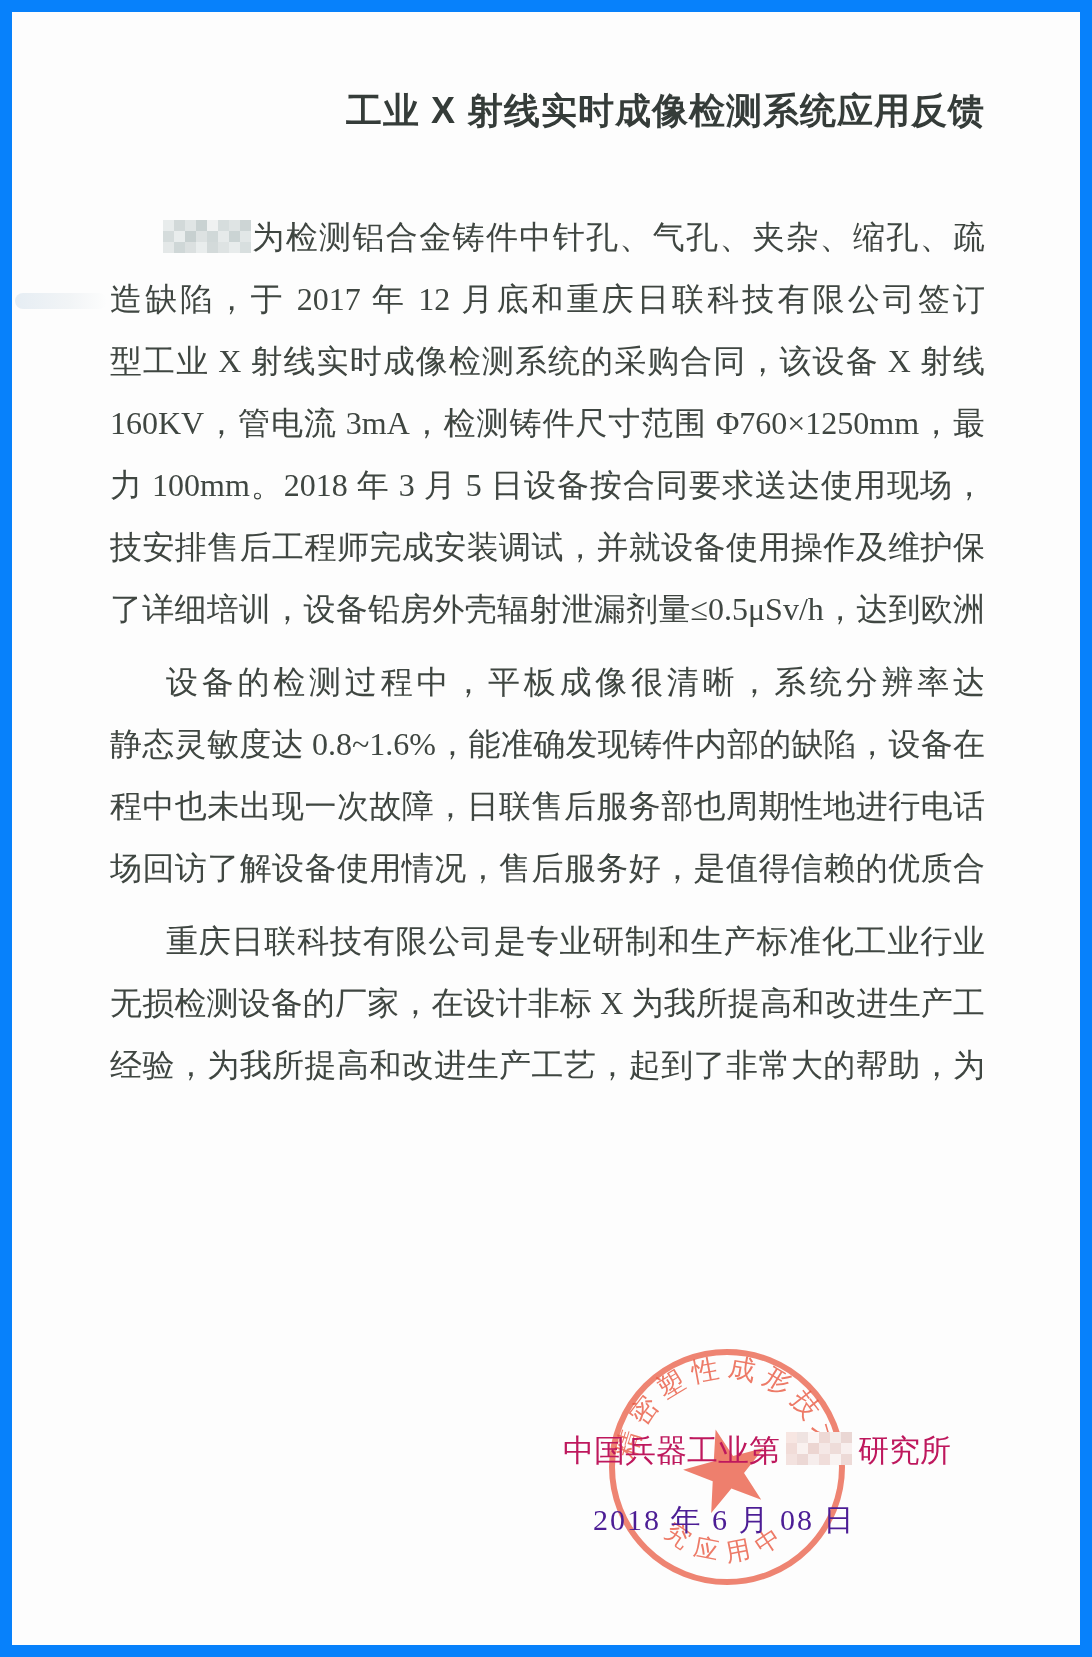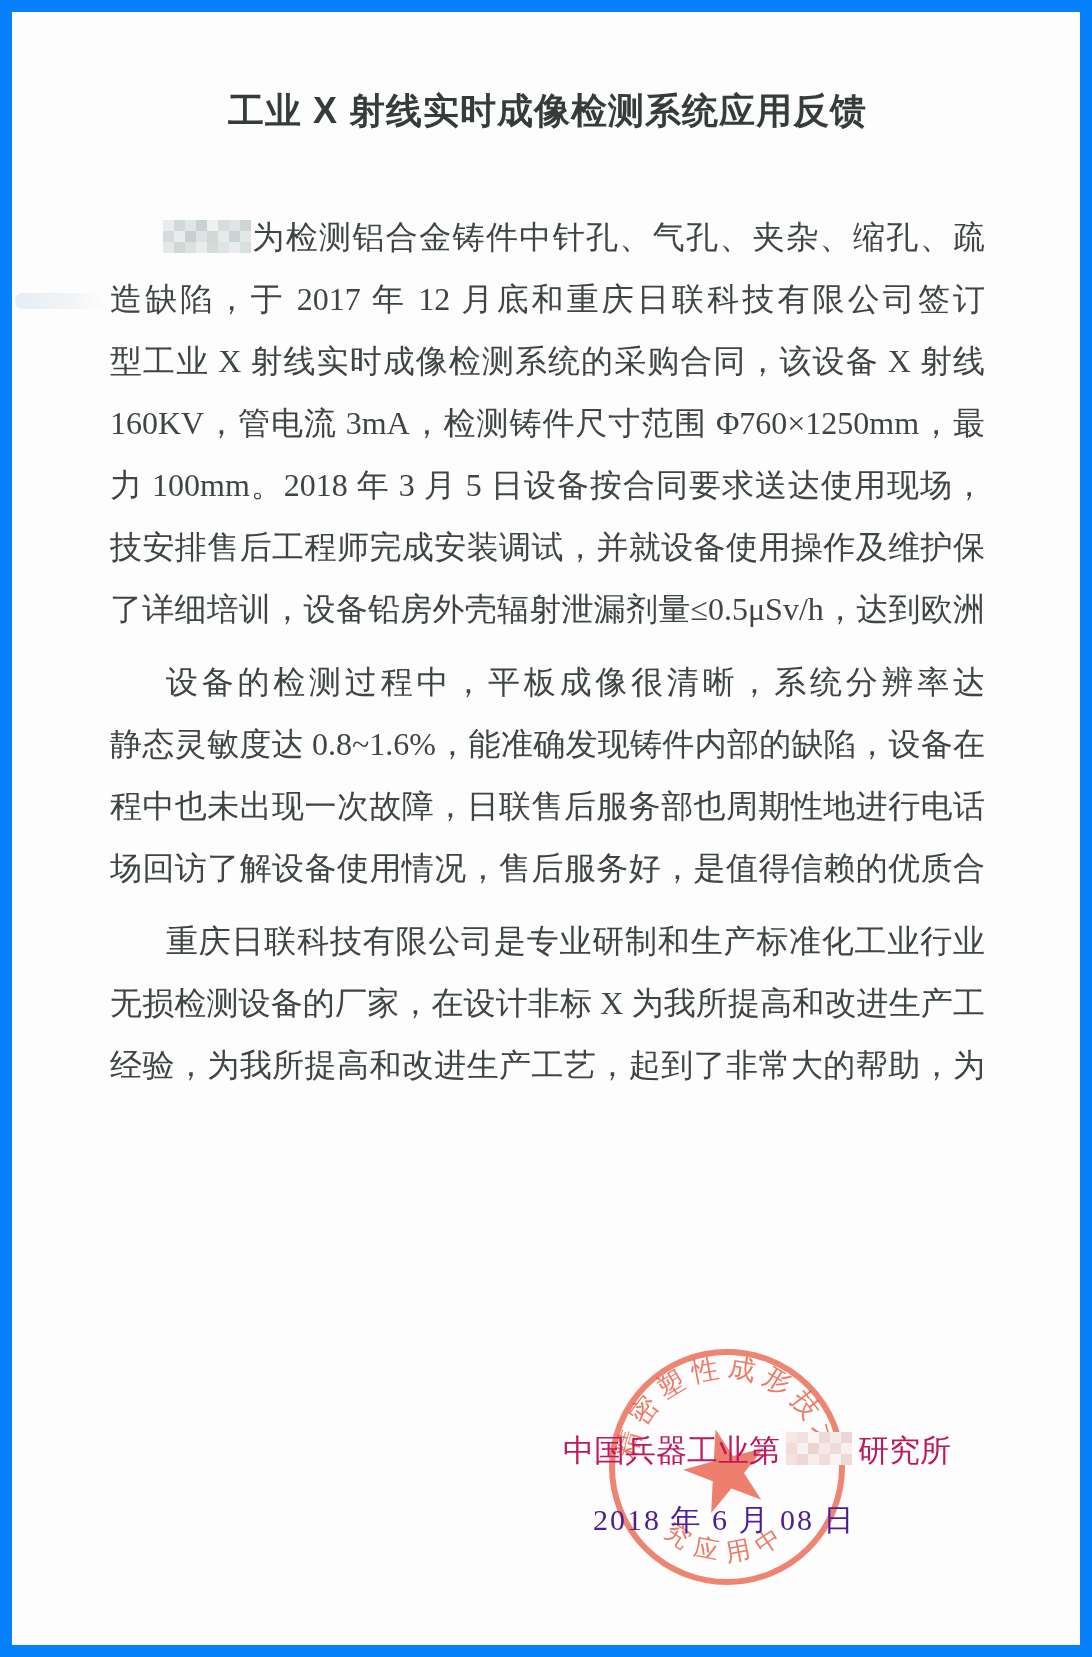--- a/index.html
+++ b/index.html
@@ -1,21 +1,21 @@
 <!DOCTYPE html>
 <html><head>
 <meta charset="utf-8">
 <style>
   html,body{margin:0;padding:0;}
   body{background:#0781fb;font-family:"Liberation Serif","DejaVu Serif",serif;}
   .frame{width:1092px;height:1657px;box-sizing:border-box;background:#0781fb;padding:12px;}
   .paper{position:relative;width:100%;height:100%;box-sizing:border-box;background:#fdfdfd;
          padding:76px 95px 0 98px;color:#3f4641;overflow:hidden;}
   .title{font-family:"Liberation Sans","DejaVu Sans",sans-serif;font-weight:700;font-size:36px;
-         line-height:46px;text-align:center;color:#353c39;letter-spacing:1px;margin:0 0 72px 0;}
+         line-height:46px;text-align:right;color:#353c39;letter-spacing:1px;margin:0 0 72px 0;}
   .para{margin:0;}
   .para + .para{margin-top:11px;}
   .ln{font-size:32px;line-height:62px;height:62px;text-align:justify;text-align-last:justify;
       overflow:hidden;color:#3f4641;}
   .ln.left-last{text-align-last:left;}
   .ln.indent{padding-left:56px;}
   .mosaic{vertical-align:-5px;margin-left:53px;}
   .sig-mosaic{vertical-align:-4px;margin:0 6px;}
   .signature{position:absolute;left:523px;top:1418px;font-size:31px;color:#be185d;z-index:2;white-space:nowrap;margin-left:28px;}
   .date{position:absolute;left:581px;top:1488px;font-size:30px;color:#4c1d95;z-index:2;letter-spacing:2px;white-space:nowrap;}

